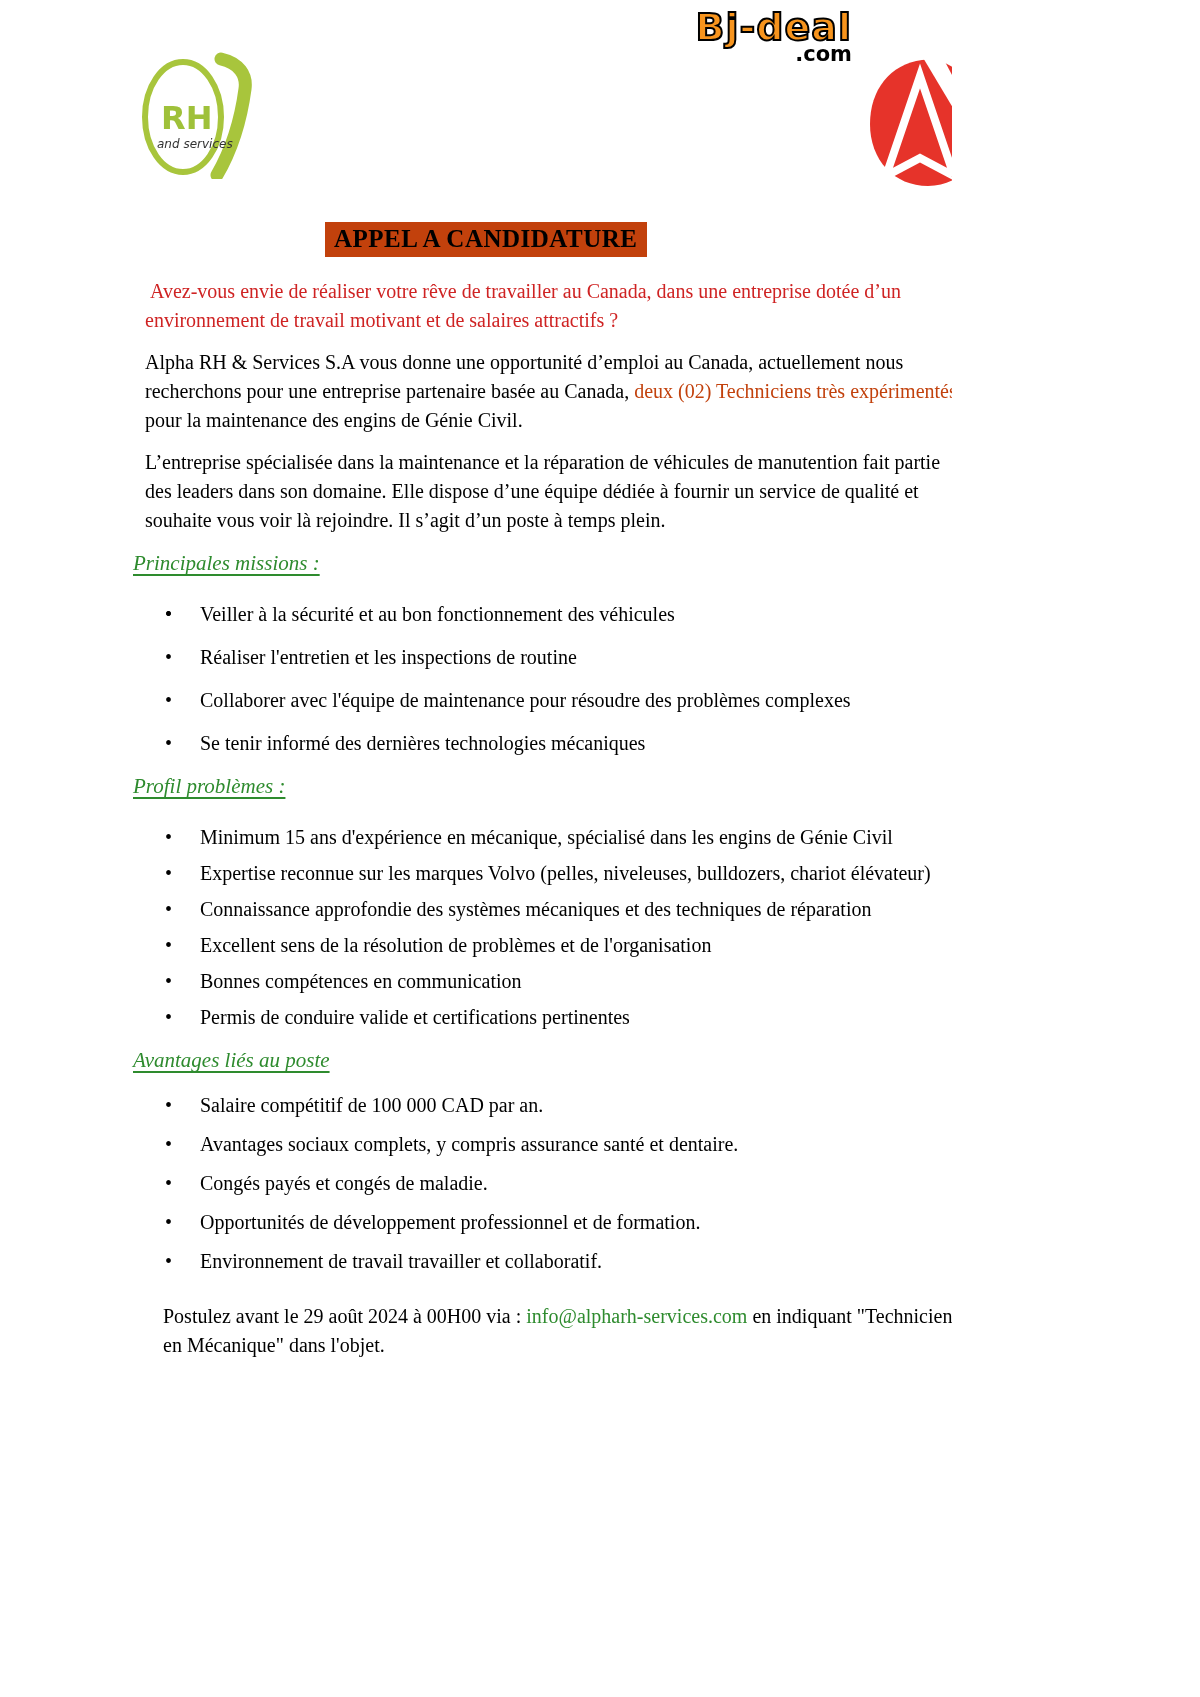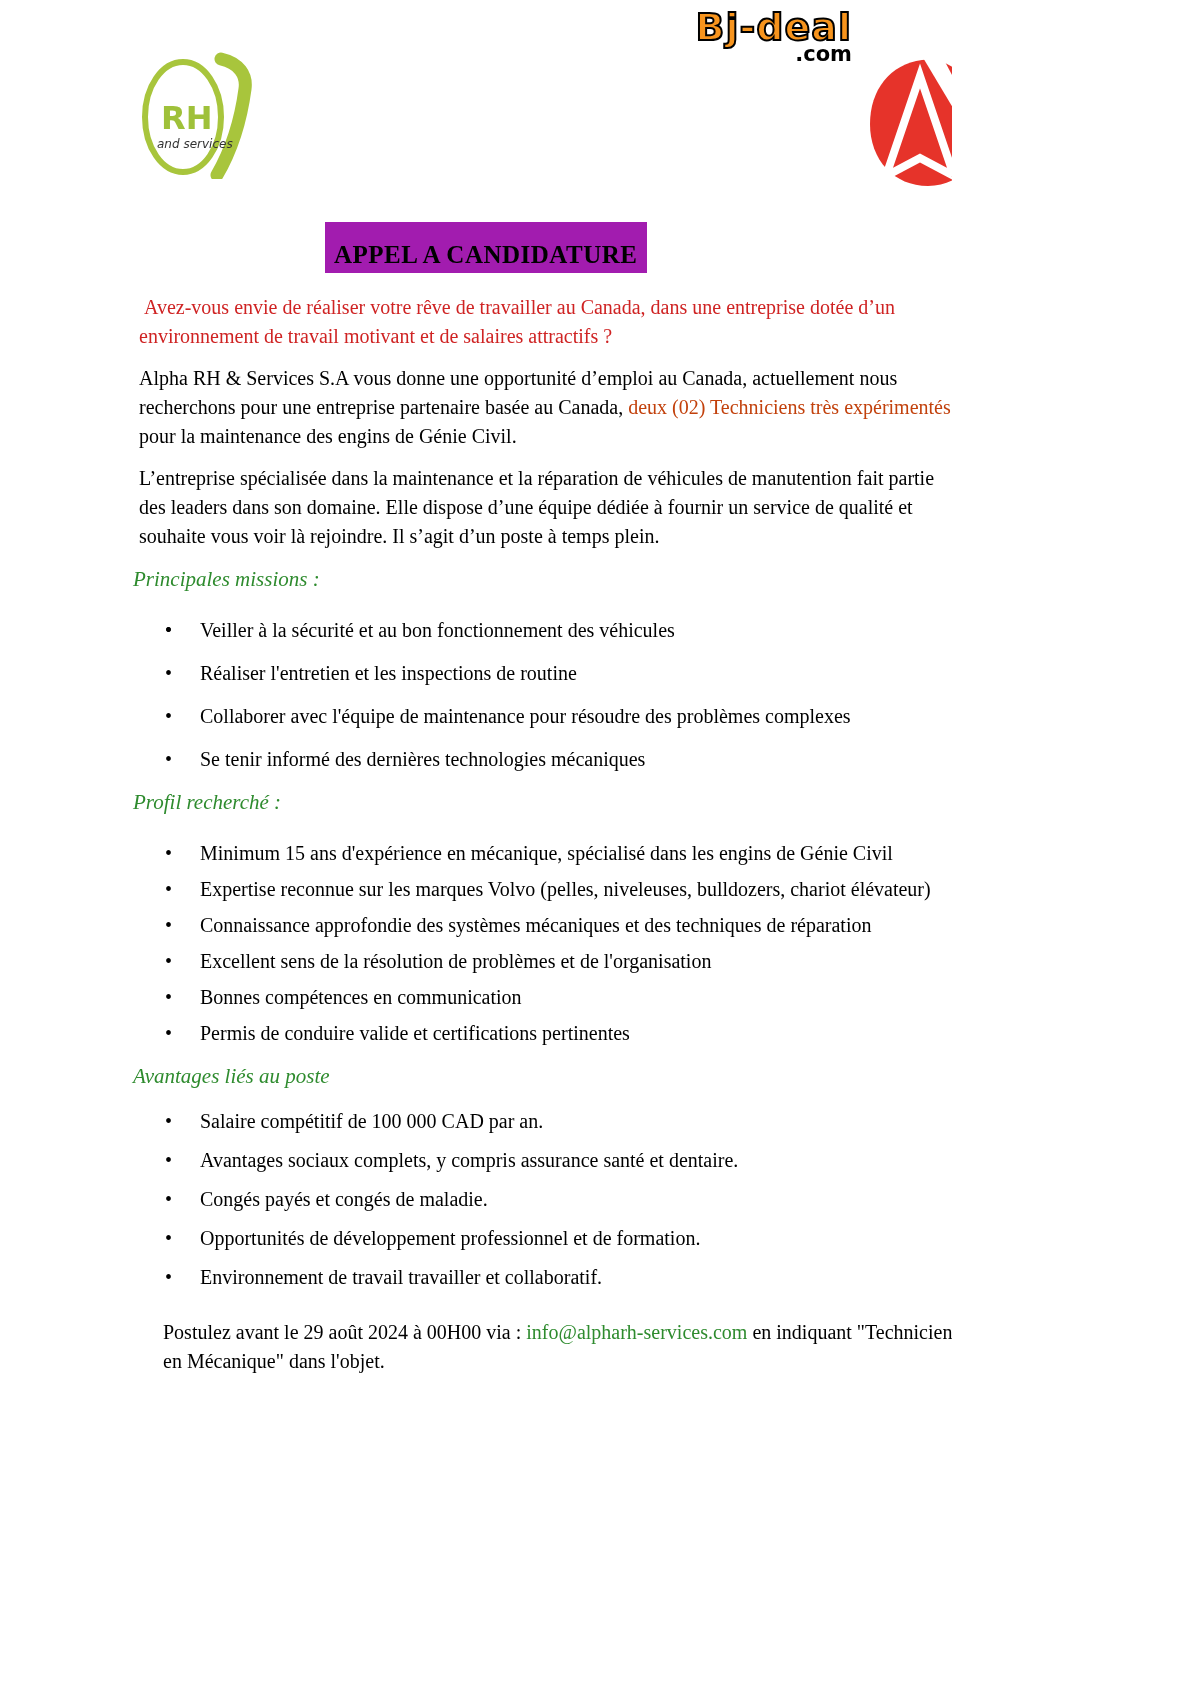--- a/index.html
+++ b/index.html
@@ -18,29 +18,29 @@
   .brand-tld{
     display:block;font-family:"DejaVu Sans",sans-serif;font-weight:bold;
     font-size:21px;color:#000000;margin-top:-2px;
   }
   .logo-rh{position:absolute;left:135px;top:51px;width:122px;height:128px;}
   .logo-red{position:absolute;left:866px;top:56px;width:118px;height:134px;}
 
   
   .content{position:absolute;left:133px;top:222px;width:832px;}
   .doc-title{
-    display:inline-block;margin:0 0 20px 192px;padding:19px 9px 4px 9px;
-    background:#a21caf;color:#000;font-size:25px;font-weight:bold;letter-spacing:.5px;
+    display:inline-block;margin:0 0 20px 192px;padding:3px 9px 4px 9px;
+    background:#c2410c;color:#000;font-size:25px;font-weight:bold;letter-spacing:.5px;
   }
-  p{margin:0 0 13px 6px;font-size:20px;line-height:1.45;}
+  p{margin:0 0 13px 12px;font-size:20px;line-height:1.45;}
   .red-text{color:#cf2323;text-indent:5px;}
   .green-inline{color:#c2410c;text-align:center;}
   .section-heading{
     margin:16px 0 24px 0;font-size:21px;font-weight:normal;font-style:italic;
-    color:#2e8b2e;text-underline-offset:4px;
+    color:#2e8b2e;text-decoration:underline;text-underline-offset:4px;
   }
   ul{list-style:none;margin:0;padding:0 0 0 32px;}
   li{position:relative;padding-left:35px;font-size:20px;line-height:1.45;}
   ul.loose li{margin-bottom:14px;}
   ul.tight li{margin-bottom:7px;}
   ul.mid li{margin-bottom:10px;}
   .li-bullet{position:absolute;left:0;top:0;font-size:20px;}
   .closing{margin:26px 0 0 30px;width:800px;}
   .email-link{color:#2e8b2e;text-decoration:none;cursor:pointer;}
   b{font-weight:normal;}
@@ -84,21 +84,21 @@
 
     <h2 class="section-heading">Principales missions :</h2>
     <ul class="loose">
       <li><span class="li-bullet">•</span></li>
       <li><span class="li-bullet">•</span><span>Veiller à la sécurité et au bon fonctionnement des véhicules</span></li>
       <li><span class="li-bullet">•</span><span>Réaliser l'entretien et les inspections de routine</span></li>
       <li><span class="li-bullet">•</span><span>Collaborer avec l'équipe de maintenance pour résoudre des problèmes complexes</span></li>
       <li><span class="li-bullet">•</span><span>Se tenir informé des dernières technologies mécaniques</span></li>
     </ul>
 
-    <h2 class="section-heading">Profil recherché :</h2>
+    <h2 class="section-heading">Profil problèmes :</h2>
     <ul class="tight">
       <li><span class="li-bullet">•</span><span>Minimum 15 ans d'expérience en mécanique, spécialisé dans les engins de Génie Civil</span></li>
       <li><span class="li-bullet">•</span><span>Expertise reconnue sur les marques Volvo (pelles, niveleuses, bulldozers, chariot élévateur)</span></li>
       <li><span class="li-bullet">•</span><span>Connaissance approfondie des systèmes mécaniques et des techniques de réparation</span></li>
       <li><span class="li-bullet">•</span><span>Excellent sens de la résolution de problèmes et de l'organisation</span></li>
       <li><span class="li-bullet">•</span><span>Bonnes compétences en communication</span></li>
       <li><span class="li-bullet">•</span><span>Permis de conduire valide et certifications pertinentes</span></li>
     </ul>
 
     <h2 class="section-heading" style="margin-bottom:18px">Avantages liés au poste</h2>

